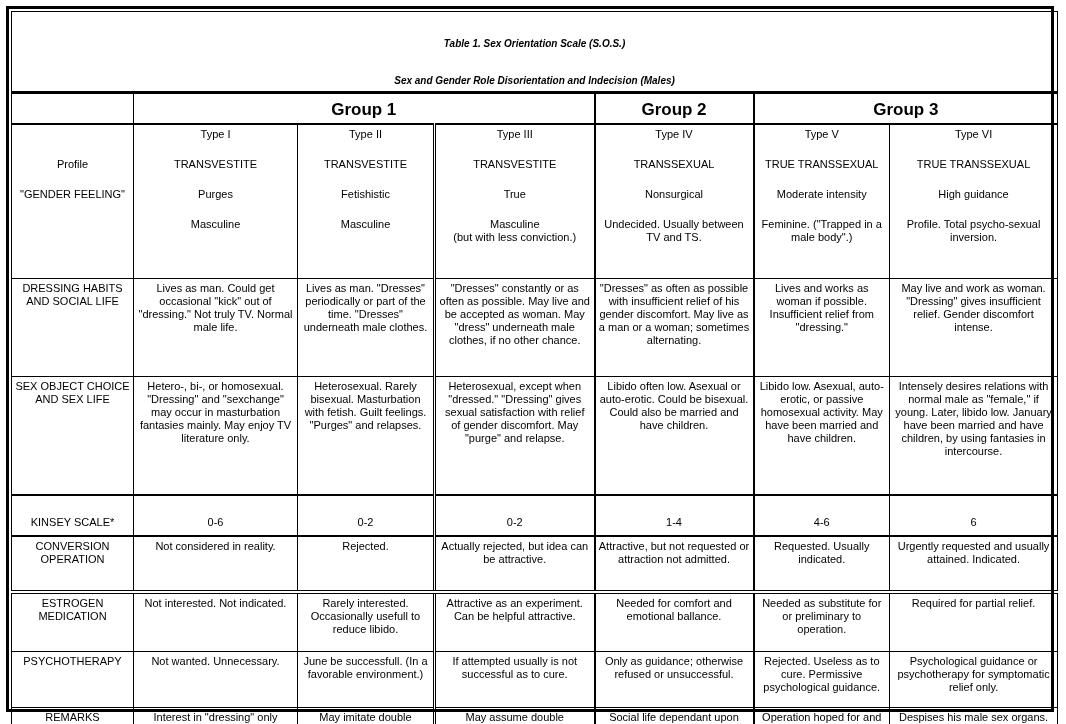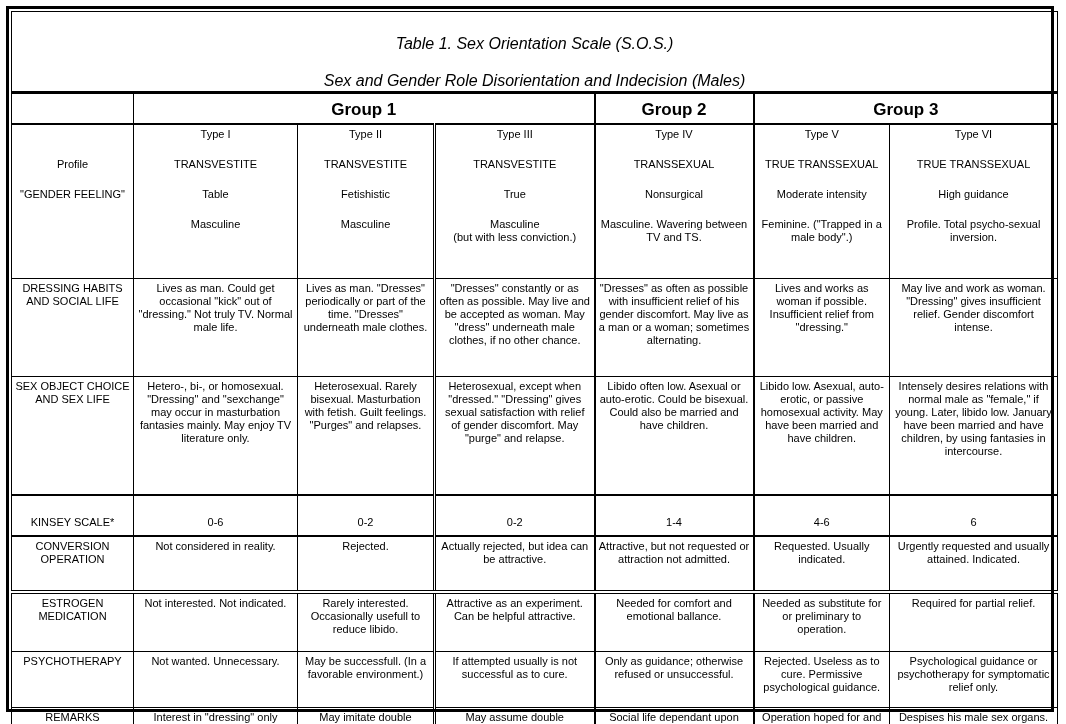--- a/index.html
+++ b/index.html
@@ -18,21 +18,21 @@
   tr.r-title td{height:38px;border-bottom:3px solid #000;vertical-align:middle;}
   tr.r-group td{height:24px;border-bottom:2px solid #000;vertical-align:middle;}
   tr.r-profile td{height:118px;text-align:center;}
   tr.r-dress td{height:92px;}
   tr.r-sex td{height:112px;}
   tr.r-kinsey td{height:22px;border-top:2px solid #000;border-bottom:2px solid #000;vertical-align:middle;padding-top:15px;}
   tr.r-conv td{height:48px;border-bottom:4px double #000;}
   tr.r-estro td{height:52px;margin-top:45px;}
   tr.r-psych td{height:50px;}
   tr.r-remarks td{height:74px;}
-  .titlecell div{font-weight:normal;font-style:italic;font-size:16px;line-height:17px;margin-top:20px;}
+  .titlecell div{font-weight:bold;font-style:italic;font-size:10px;line-height:17px;margin-top:20px;}
   .grouphead{font-weight:bold;font-size:17px;}
   .pline{margin-bottom:17px;}
   .pline2{margin-bottom:0;}
   .plabel{padding-top:33px;}
 </style>
 </head>
 <body>
 
 <div id="frame">
 <table>
@@ -62,41 +62,41 @@
   </tr>
 
   <tr class="r-profile">
     <td class="plabel">
       <div class="pline">Profile</div>
       <div class="pline2">"GENDER FEELING"</div>
     </td>
     <td>
       <div class="pline">Type I</div>
       <div class="pline">TRANSVESTITE</div>
-      <div class="pline">Table</div>
+      <div class="pline">Purges</div>
       <div class="pline2">Masculine</div>
     </td>
     <td>
       <div class="pline">Type II</div>
       <div class="pline">TRANSVESTITE</div>
       <div class="pline">Fetishistic</div>
       <div class="pline2">Masculine</div>
     </td>
     <td class="dbl">
       <div class="pline">Type III</div>
       <div class="pline">TRANSVESTITE</div>
       <div class="pline">True</div>
       <div class="pline2">Masculine</div>
       <div class="pline2">(but with less conviction.)</div>
     </td>
     <td class="grp">
       <div class="pline">Type IV</div>
       <div class="pline">TRANSSEXUAL</div>
       <div class="pline">Nonsurgical</div>
-      <div class="pline2">Masculine. Wavering between TV and TS.</div>
+      <div class="pline2">Undecided. Usually between TV and TS.</div>
     </td>
     <td class="grp">
       <div class="pline">Type V</div>
       <div class="pline">TRUE TRANSSEXUAL</div>
       <div class="pline">Moderate intensity</div>
       <div class="pline2">Feminine. ("Trapped in a male body".)</div>
     </td>
     <td>
       <div class="pline">Type VI</div>
       <div class="pline">TRUE TRANSSEXUAL</div>
@@ -151,21 +151,21 @@
     <td>Rarely interested. Occasionally usefull to reduce libido.</td>
     <td class="dbl">Attractive as an experiment. Can be helpful attractive.</td>
     <td class="grp">Needed for comfort and emotional ballance.</td>
     <td class="grp">Needed as substitute for or preliminary to operation.</td>
     <td>Required for partial relief.</td>
   </tr>
 
   <tr class="r-psych">
     <td>PSYCHOTHERAPY</td>
     <td>Not wanted. Unnecessary.</td>
-    <td>May be successfull. (In a favorable environment.)</td>
+    <td>June be successfull. (In a favorable environment.)</td>
     <td class="dbl">If attempted usually is not successful as to cure.</td>
     <td class="grp">Only as guidance; otherwise refused or unsuccessful.</td>
     <td class="grp">Rejected. Useless as to cure. Permissive psychological guidance.</td>
     <td>Psychological guidance or psychotherapy for symptomatic relief only.</td>
   </tr>
 
   <tr class="r-remarks">
     <td>REMARKS</td>
     <td>Interest in "dressing" only sporadic.</td>
     <td>May imitate double (masculine and feminine) personality with male and female names.</td>

